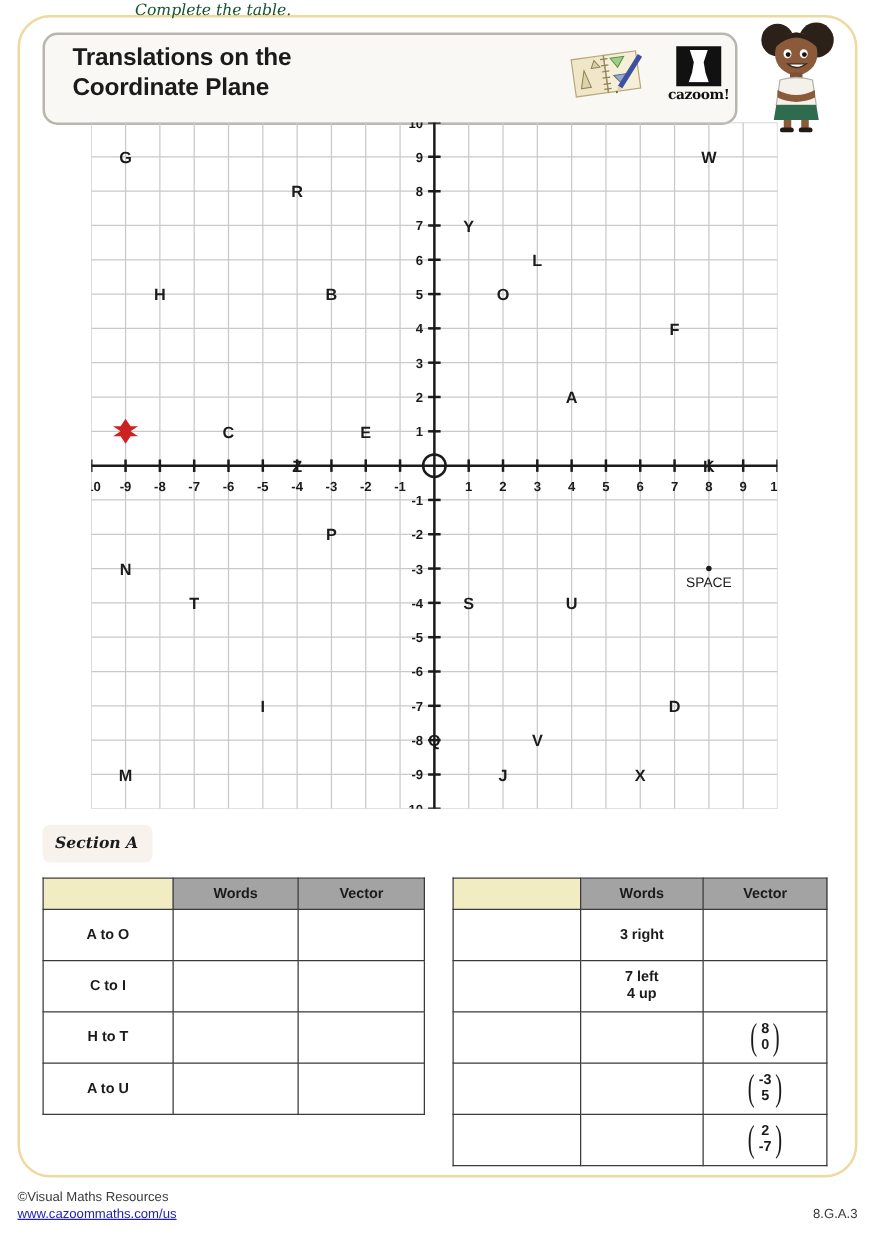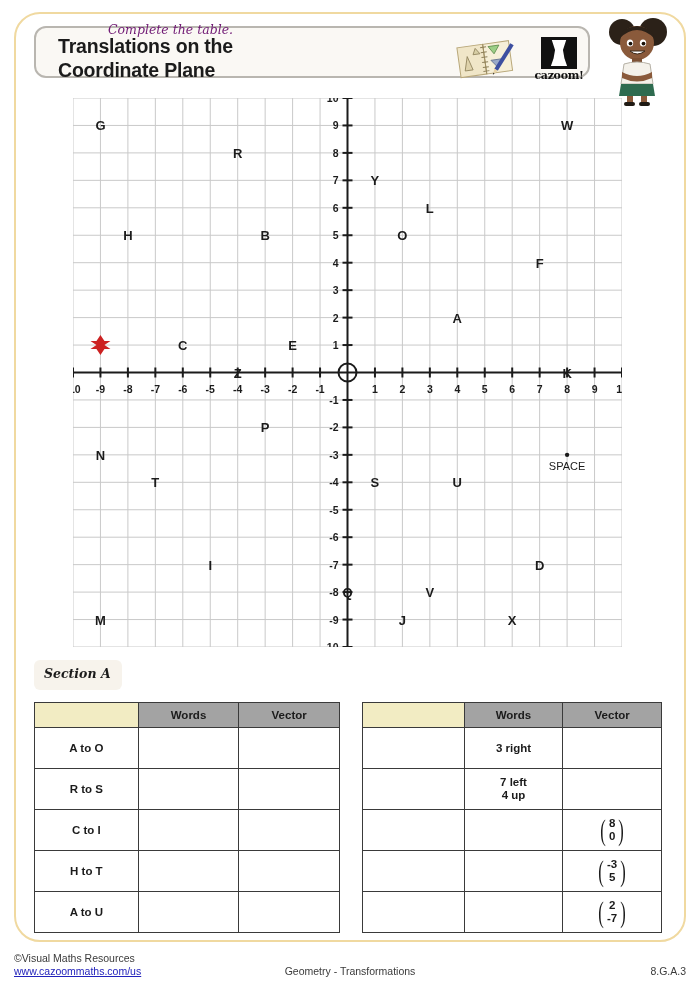--- a/index.html
+++ b/index.html
@@ -27,21 +27,21 @@
     box-sizing: border-box;
     background: #ffffff;
   }
 
   
   #header-box {
     position: absolute;
     left: 34px;
     top: 26px;
     width: 556px;
-    height: 52px;
+    height: 74px;
     background: #faf8f4;
     border: 2px solid #b9b6b0;
     border-radius: 12px;
     box-sizing: border-box;
   }
   #title {
     position: absolute;
     left: 22px;
     top: 6px;
     width: 380px;
@@ -137,25 +137,25 @@
     width: 80px;
     font-family: "DejaVu Serif", serif;
     font-weight: bold;
     font-style: italic;
     font-size: 12.5px;
     color: #1b1b1b;
   }
   #section-instruction {
     position: absolute;
     left: 108px;
-    top: 22px;
+    top: 0;
     font-family: "DejaVu Serif", serif;
     font-style: italic;
     font-size: 12.5px;
-    color: #701a75;
+    color: #14532d;
     white-space: nowrap;
   }
 
   
   .wtable {
     position: absolute;
     border-collapse: collapse;
     table-layout: fixed;
   }
   #table-left  { left: 34px;  top: 702px; width: 306px; }
@@ -483,25 +483,20 @@
       <th>Vector</th>
     </tr>
   </thead>
   <tbody id="left-body">
       <tr>
         <td>A to O</td>
         <td></td>
         <td></td>
       </tr>
       <tr>
-        <td>R to S</td>
-        <td></td>
-        <td></td>
-      </tr>
-      <tr>
         <td>C to I</td>
         <td></td>
         <td></td>
       </tr>
       <tr>
         <td>H to T</td>
         <td></td>
         <td></td>
       </tr>
       <tr>
@@ -578,15 +573,14 @@
           </span></td>
       </tr>
     </tbody>
 </table>
 
 <div id="footer">
   <div id="footer-left">
     <div>©Visual Maths Resources</div>
     <a href="#">www.cazoommaths.com/us</a>
   </div>
-  <div id="footer-center">Geometry - Transformations</div>
   <div id="footer-right">8.G.A.3</div>
 </div>
 
 </body></html>

